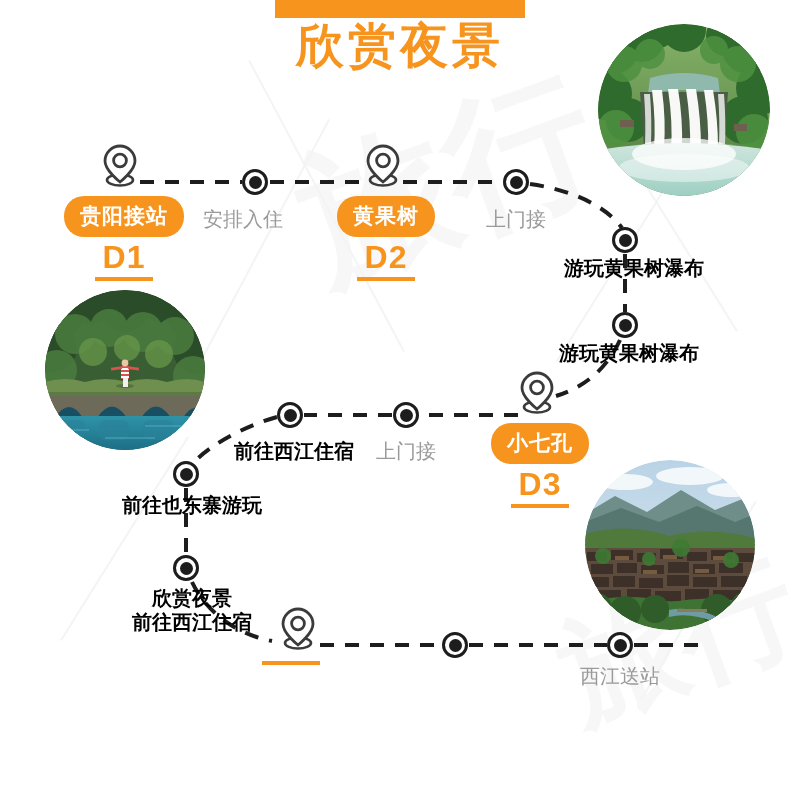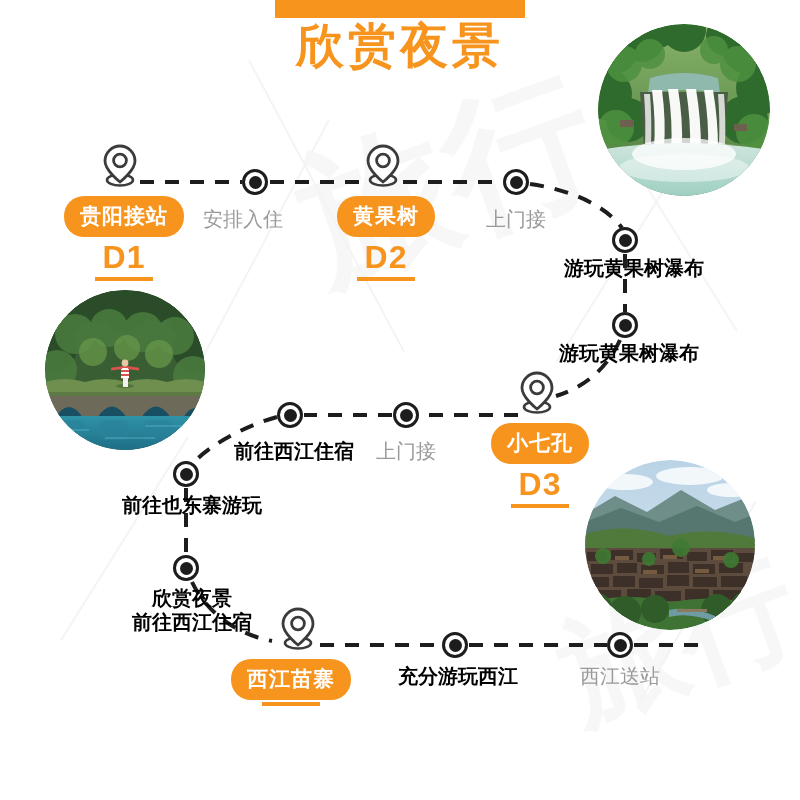--- a/index.html
+++ b/index.html
@@ -424,27 +424,25 @@
   </div>
 
   <div class="node" style="left:298px;top:630px;">
     <svg class="pin" viewBox="0 0 42 46">
       <ellipse cx="21" cy="38" rx="13" ry="5.5" fill="none" stroke="#3b3b3b" stroke-width="2.6"></ellipse>
       <path d="M21,4 C12.7,4 6,10.7 6,19 C6,28.5 21,40 21,40 C21,40 36,28.5 36,19 C36,10.7 29.3,4 21,4 Z" fill="#ffffff" stroke="#3b3b3b" stroke-width="2.8"></path>
       <circle cx="21" cy="18.5" r="6.4" fill="none" stroke="#3b3b3b" stroke-width="2.8"></circle>
     </svg>
   </div>
   <div class="daywrap" style="left:291px;top:659px;">
-    <div class="pill">西江苗寨</div>
     <div class="dunder"></div>
   </div>
 
   <div class="node" style="left:455px;top:645px;">
     <div class="dot"></div>
   </div>
-  <div class="lbl strong" style="left:458px;top:663px;">充分游玩西江</div>
 
   <div class="node" style="left:620px;top:645px;">
     <div class="dot"></div>
   </div>
   <div class="lbl" style="left:620px;top:663px;">西江送站</div>
 
 </div>
 
 </body></html>

